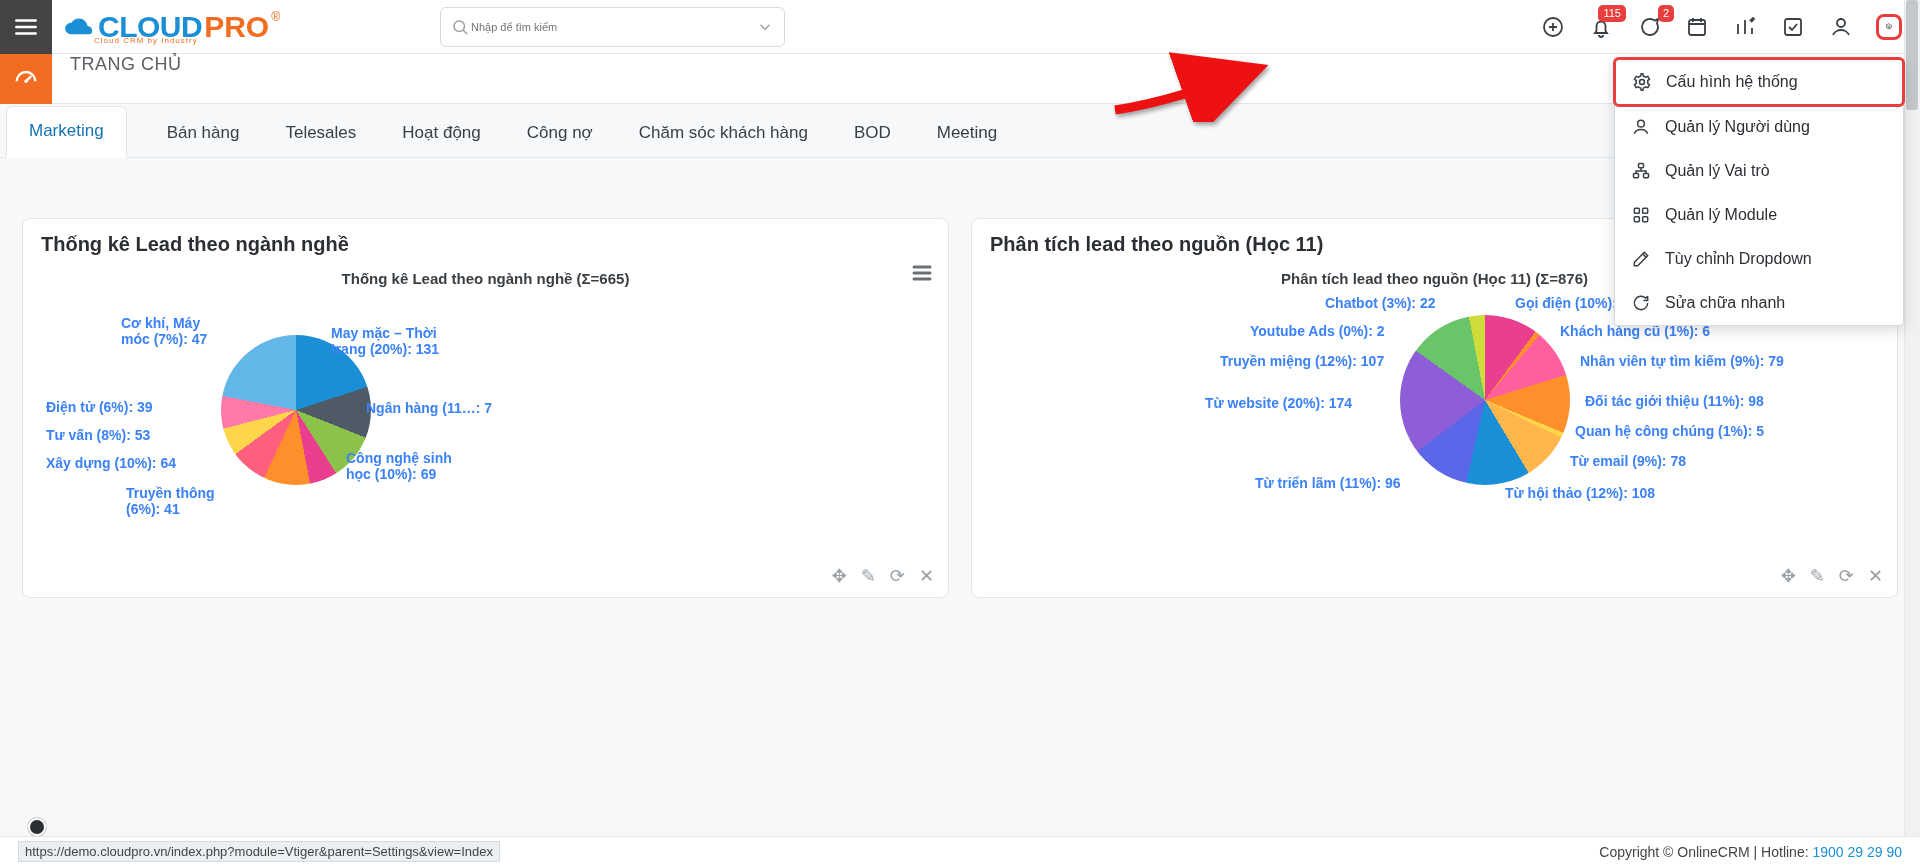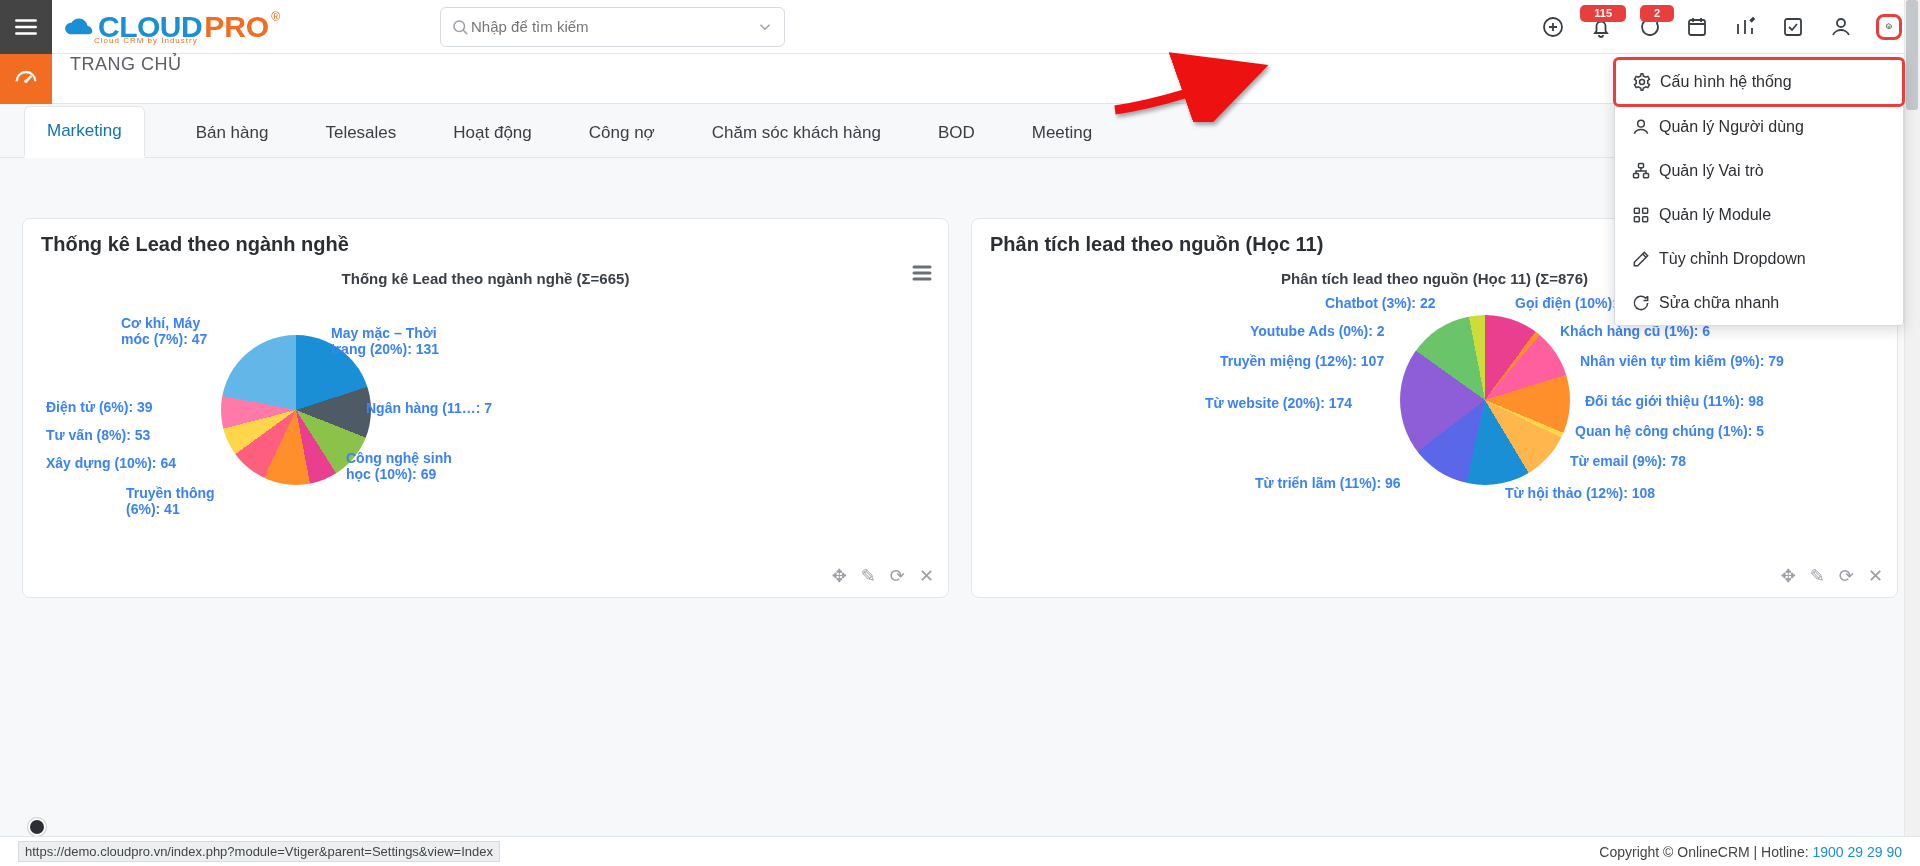--- a/index.html
+++ b/index.html
@@ -17,38 +17,38 @@
   .logo{display:flex;align-items:center;margin-left:10px;gap:2px;font-family:Arial;user-select:none}
   .logo .cloud{font-size:30px;font-weight:800;letter-spacing:-.5px;color:var(--blue)}
   .logo .pro{font-size:30px;font-weight:800;color:var(--orange)}
   .logo .r{font-size:12px;position:relative;top:-10px;color:var(--orange)}
   .logo .cloud-icon{display:inline-block;width:28px;height:22px;margin-right:6px;position:relative}
   .logo .cloud-icon svg{width:34px;height:26px;fill:var(--blue)}
   .logo .sub{font-size:8px;color:var(--orange);letter-spacing:1px;position:absolute;margin-top:28px;margin-left:32px}
 
   .searchwrap{flex:0 0 345px;margin-left:160px;position:relative}
   .searchwrap .box{width:100%;height:40px;border:1px solid #d6dbe0;border-radius:6px;display:flex;align-items:center;padding:0 10px;color:#8a8f94}
-  .searchwrap input{border:none;outline:none;flex:1;font-size:15px;color:#4c1d95;background:transparent}
+  .searchwrap input{border:none;outline:none;flex:1;font-size:11px;color:#4c1d95;background:transparent}
   .searchwrap .chev{color:#9aa0a6}
   .searchwrap svg{width:18px;height:18px;stroke:#9aa0a6}
 
   .top-actions{margin-left:auto;display:flex;align-items:center;gap:22px}
   .ticon{position:relative;width:26px;height:26px;display:flex;align-items:center;justify-content:center;color:#3a3f44;cursor:pointer}
   .ticon svg{width:24px;height:24px;stroke:#3a3f44;fill:none;stroke-width:1.8}
-  .badge{position:absolute;top:-9px;right:-12px;background:var(--red);color:#fff;font-size:11px;line-height:1;padding:3px 14px;border-radius:5px;font-weight:700}
+  .badge{position:absolute;top:-9px;right:-12px;background:var(--red);color:#fff;font-size:11px;line-height:1;padding:3px 5px;border-radius:5px;font-weight:400}
   .gear-highlighted{border:3px solid var(--red);border-radius:8px;padding:6px}
 
   
   .subhdr{display:flex;align-items:flex-start;height:50px;border-bottom:1px solid var(--line)}
   .dash-icon{width:52px;height:50px;background:#f26d21;display:flex;align-items:center;justify-content:center}
   .dash-icon svg{width:28px;height:28px;stroke:#fff;fill:none}
   .subhdr .title{margin-left:18px;font-size:18px;color:#5b6066;letter-spacing:.5px}
 
   
-  .tabs{display:flex;gap:45px;align-items:flex-end;height:54px;padding:0 24px;border-bottom:1px solid var(--line);background:var(--bg)}
+  .tabs{display:flex;gap:34px;align-items:flex-end;height:54px;padding:0 6px;border-bottom:1px solid var(--line);background:var(--bg)}
   .tab{padding:14px 6px;font-size:17px;color:#3a3f44;cursor:pointer;font-weight:500;white-space:nowrap}
   .tab.active{color:#1173b5;background:#fff;border:1px solid var(--line);border-bottom:3px solid #fff;margin-bottom:-1px;border-radius:6px 6px 0 0;padding:14px 22px}
 
   
   .page{background:var(--bg);padding:14px 22px 0;height:calc(100% - 158px);overflow:hidden;position:relative}
   .clearbar{display:flex;justify-content:flex-end;margin-bottom:10px}
   .btn-clear{border:1px solid #cfd6dc;background:#fff;border-radius:6px;padding:8px 14px;display:flex;align-items:center;gap:6px;color:#1b8fd6;font-size:15px;cursor:pointer}
   .btn-clear svg{width:18px;height:18px;stroke:#1b8fd6}
 
   .cards{display:flex;gap:22px}
@@ -60,21 +60,21 @@
   .card-actions{position:absolute;right:14px;bottom:10px;display:flex;gap:14px;color:#9aa0a6}
   .card-actions span{cursor:pointer;font-size:18px}
 
   
   .chartarea{position:relative;height:260px}
   .pie{position:absolute;border-radius:50%}
   .lbl{position:absolute;font-size:14px;color:#3b82f6;font-weight:600;white-space:nowrap}
 
   
   .settings-menu{position:absolute;right:16px;top:58px;width:290px;background:#fff;border:1px solid #d6dbe0;border-radius:4px;box-shadow:0 4px 14px rgba(0,0,0,.15);z-index:30}
-  .settings-menu .item{display:flex;align-items:center;gap:8px;padding:12px 16px;font-size:16px;color:#2b2f33;cursor:pointer}
+  .settings-menu .item{display:flex;align-items:center;gap:14px;padding:12px 16px;font-size:16px;color:#2b2f33;cursor:pointer}
   .settings-menu .item:first-child{border:3px solid var(--red);border-radius:6px;margin:-2px}
   .settings-menu svg{width:20px;height:20px;stroke:#3a3f44;fill:none;stroke-width:1.8}
 
   
   .arrow-anno{position:absolute;z-index:40;pointer-events:none;filter:drop-shadow(2px 3px 2px rgba(0,0,0,.35))}
 
   
   .footer{position:absolute;left:0;right:0;bottom:0;background:#fff;border-top:1px solid var(--line);padding:4px 18px;display:flex;align-items:center;font-size:14px;color:#444;z-index:5}
   .footer .url{background:#eceff1;border:1px solid #d6dbe0;padding:2px 6px;font-size:13px;color:#444}
   .footer .right{margin-left:auto}

